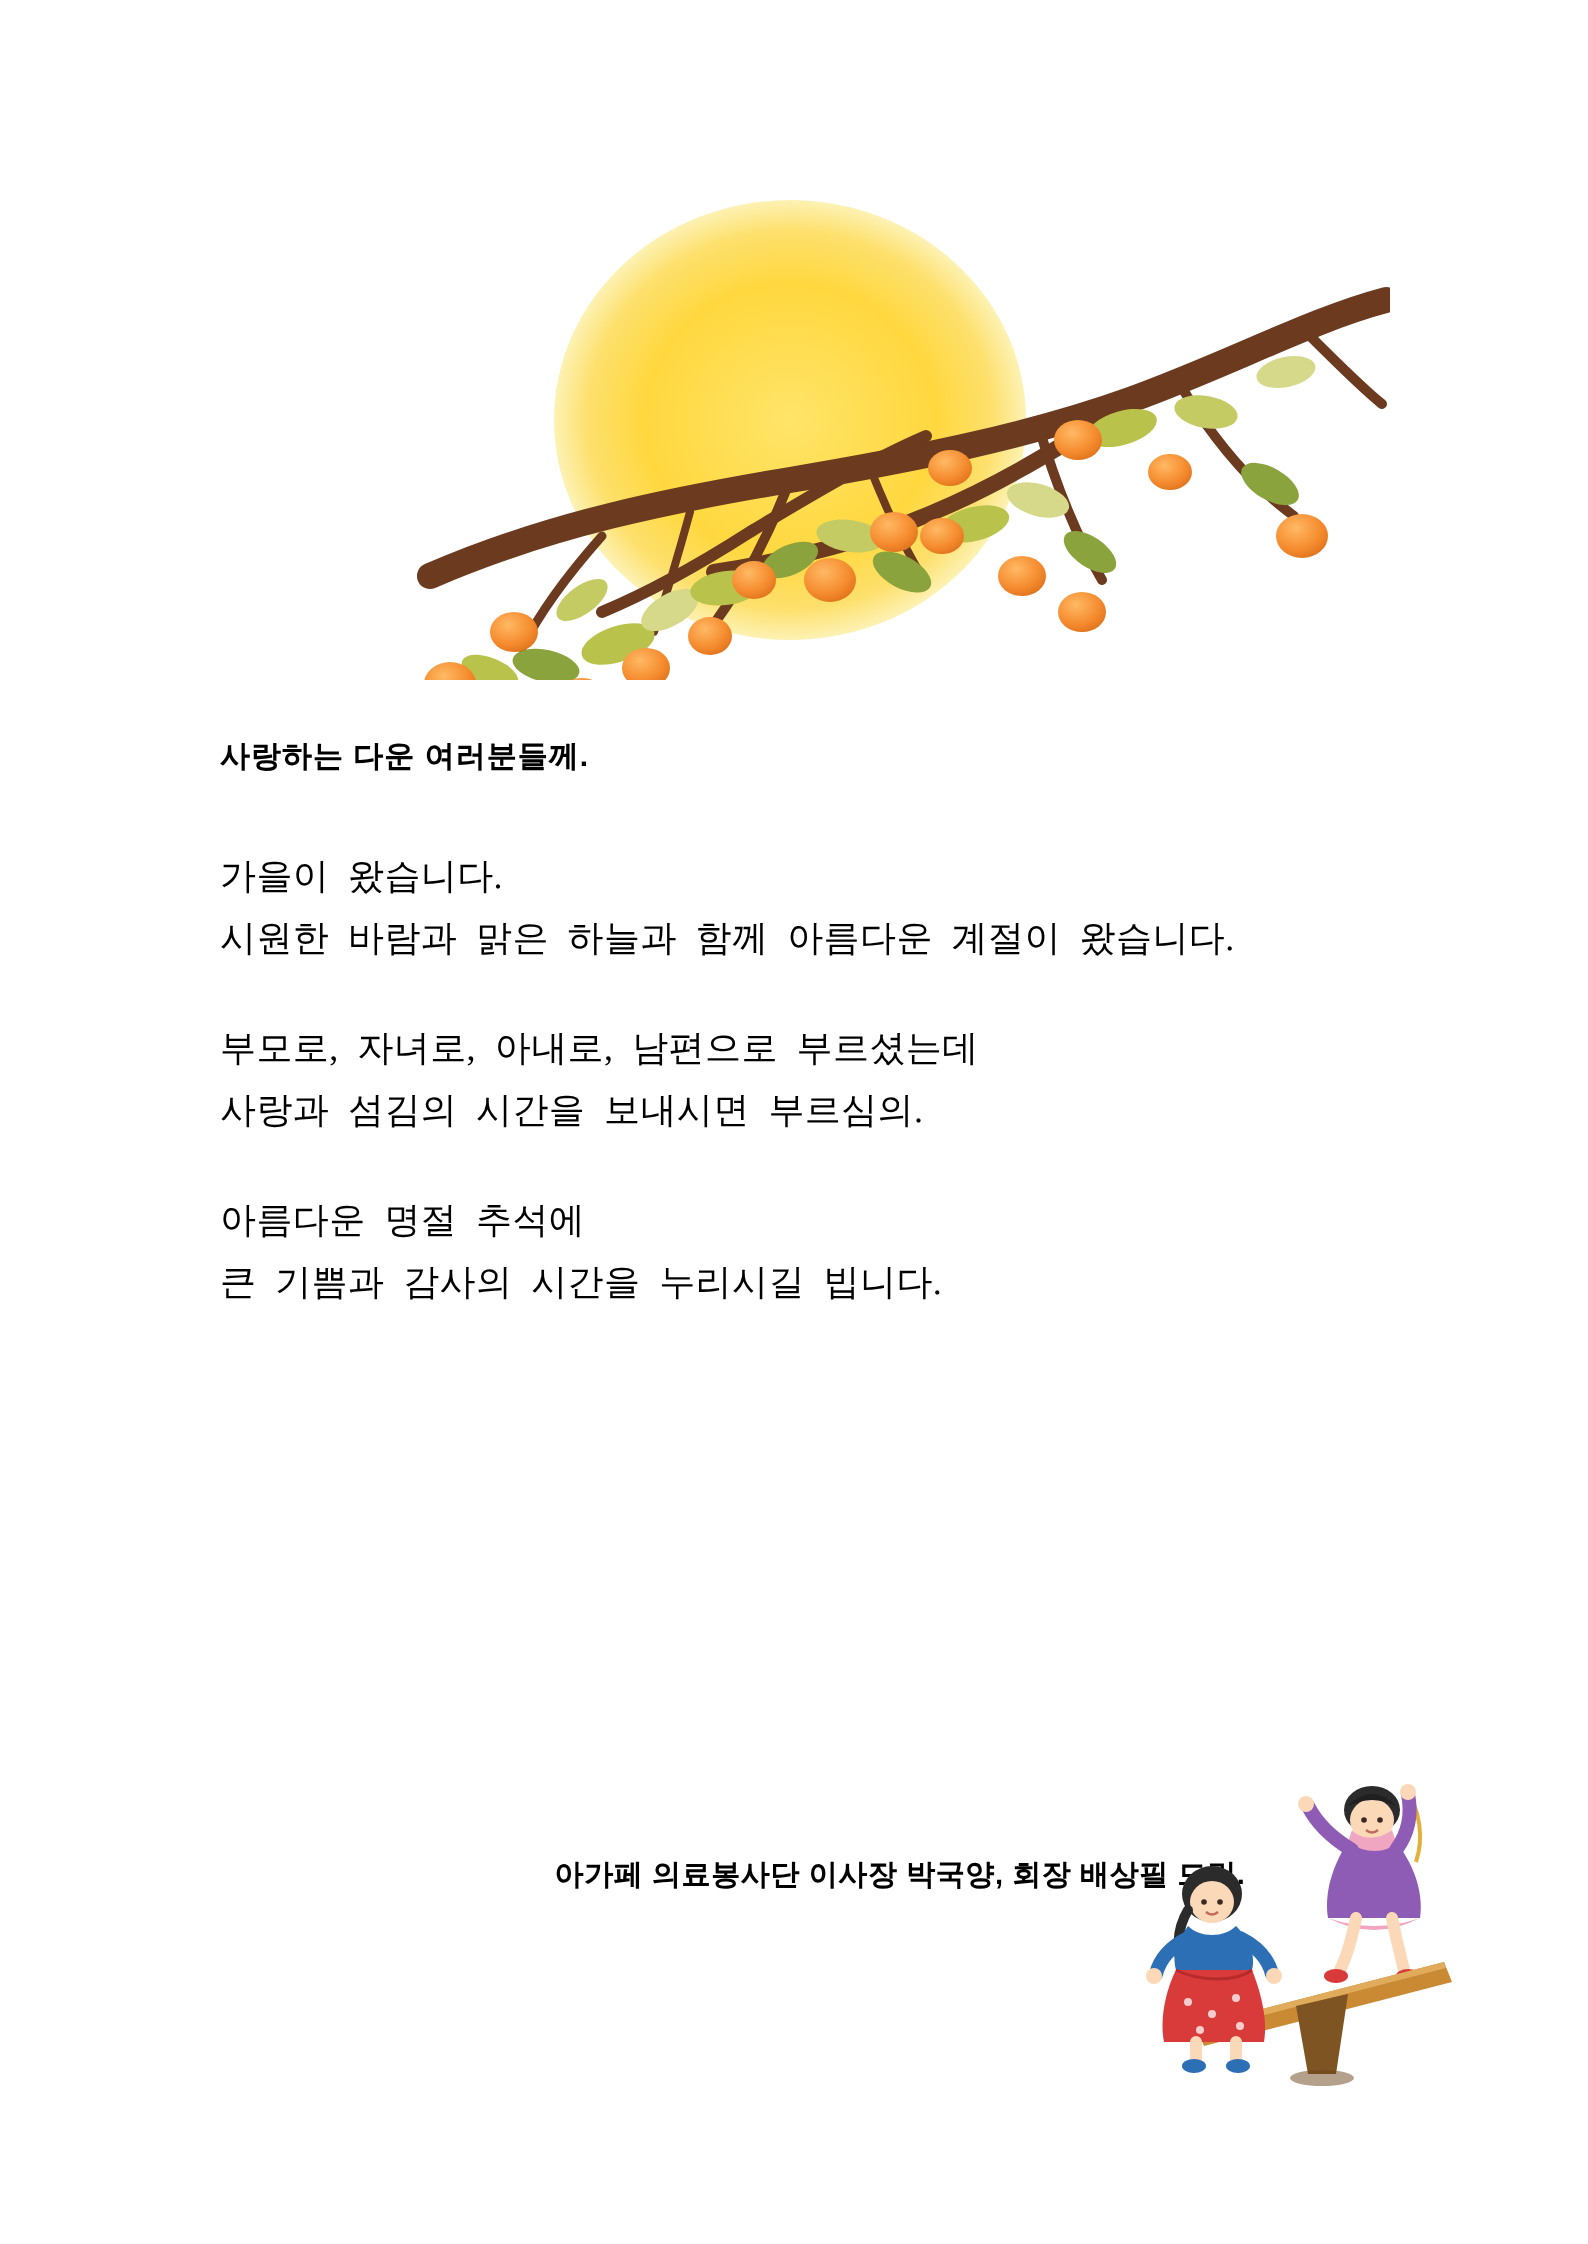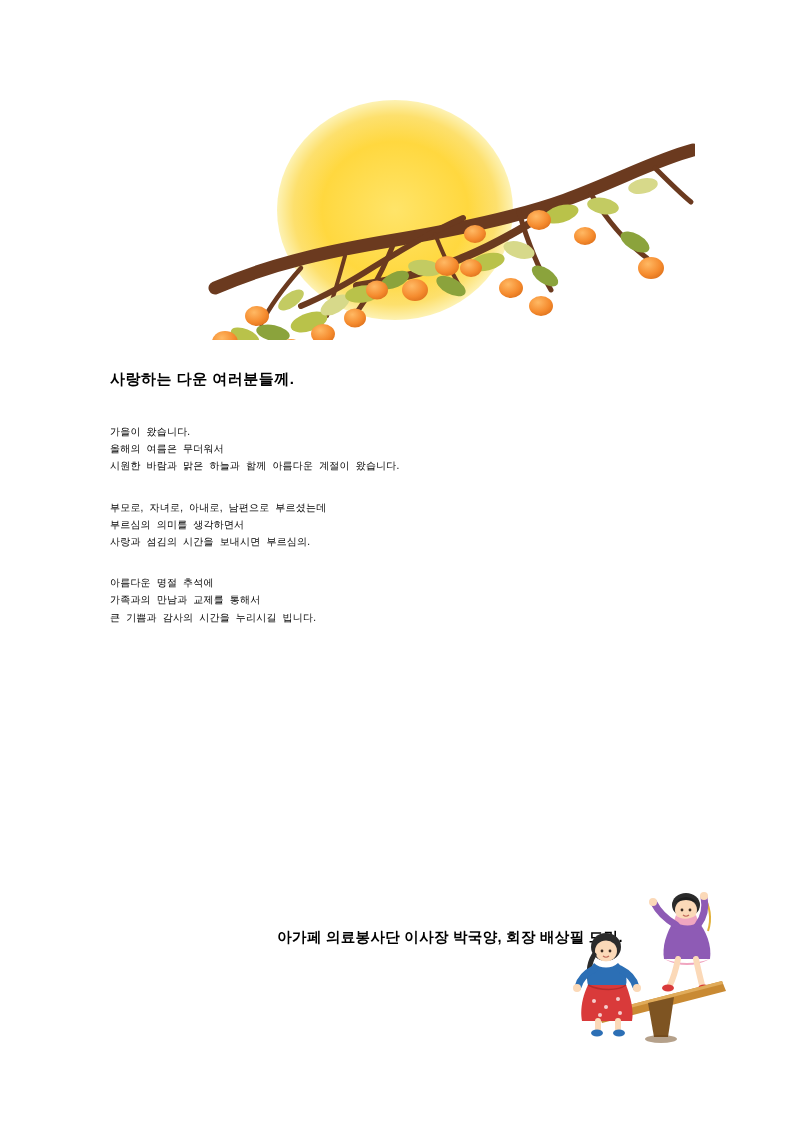--- a/index.html
+++ b/index.html
@@ -46,24 +46,25 @@
     width: 600px;
   }
   .salutation {
     font-size: 15px;
     font-weight: bold;
     letter-spacing: 0.5px;
     margin: 0 0 34px 0;
     line-height: 1.4;
   }
   .para {
-    font-size: 10px;
+    font-size: 18px;
     line-height: 1.72;
     margin: 0 0 24px 0;
     letter-spacing: 0.2px;
+    font-family: Liberation Serif, serif;
   }
   .para:last-of-type {
     margin-bottom: 0;
   }
   .para .line {
     display: block;
     white-space: pre;
   }
 
   .signature {
@@ -197,34 +198,31 @@
       </g>
     </svg>
   </div>
 
   <div class="letter">
 
     <div class="salutation">사랑하는 다운 여러분들께.</div>
 
     <div class="para">
       <span class="line">가을이  왔습니다.</span>
-      <span class="line">올해의  여름은  무더워서</span>
       <span class="line">시원한  바람과  맑은  하늘과  함께  아름다운  계절이  왔습니다.</span>
     </div>
 
 
     <div class="para">
       <span class="line">부모로,  자녀로,  아내로,  남편으로  부르셨는데</span>
-      <span class="line">부르심의  의미를  생각하면서</span>
       <span class="line">사랑과  섬김의  시간을  보내시면  부르심의.</span>
     </div>
 
     <div class="para">
       <span class="line">아름다운  명절  추석에</span>
-      <span class="line">가족과의  만남과  교제를  통해서</span>
       <span class="line">큰  기쁨과  감사의  시간을  누리시길  빕니다.</span>
     </div>
 
     <div class="signature">아가페 의료봉사단 이사장 박국양, 회장 배상필 드림.</div>
   </div>
 
   <div class="footer-art">
     <svg viewBox="0 0 180 175" xmlns="http://www.w3.org/2000/svg">
 
       <g>

